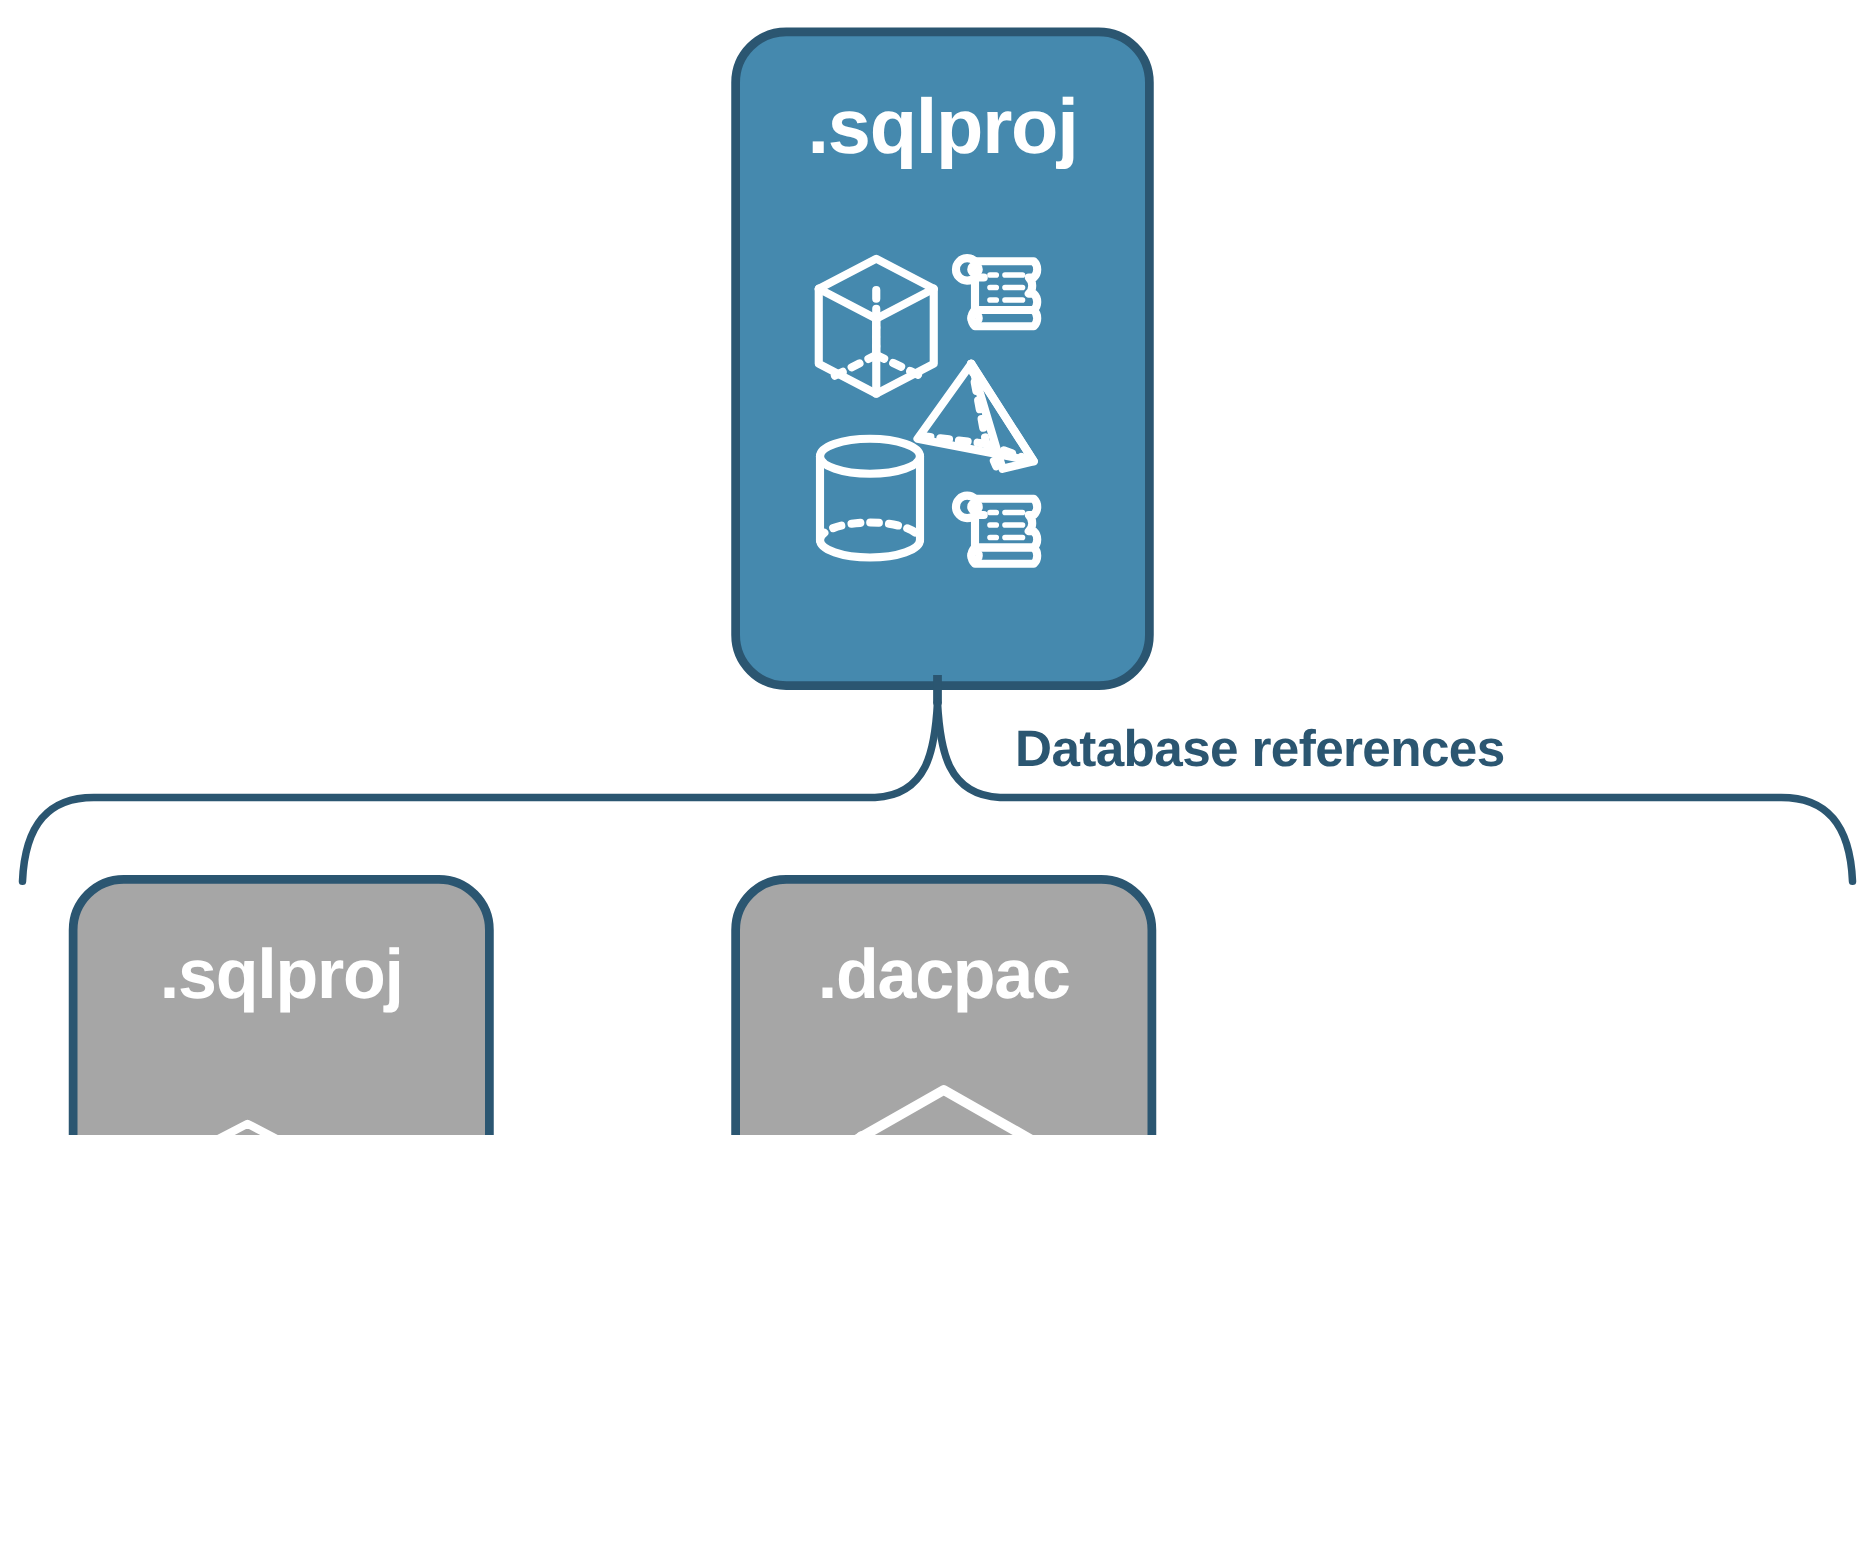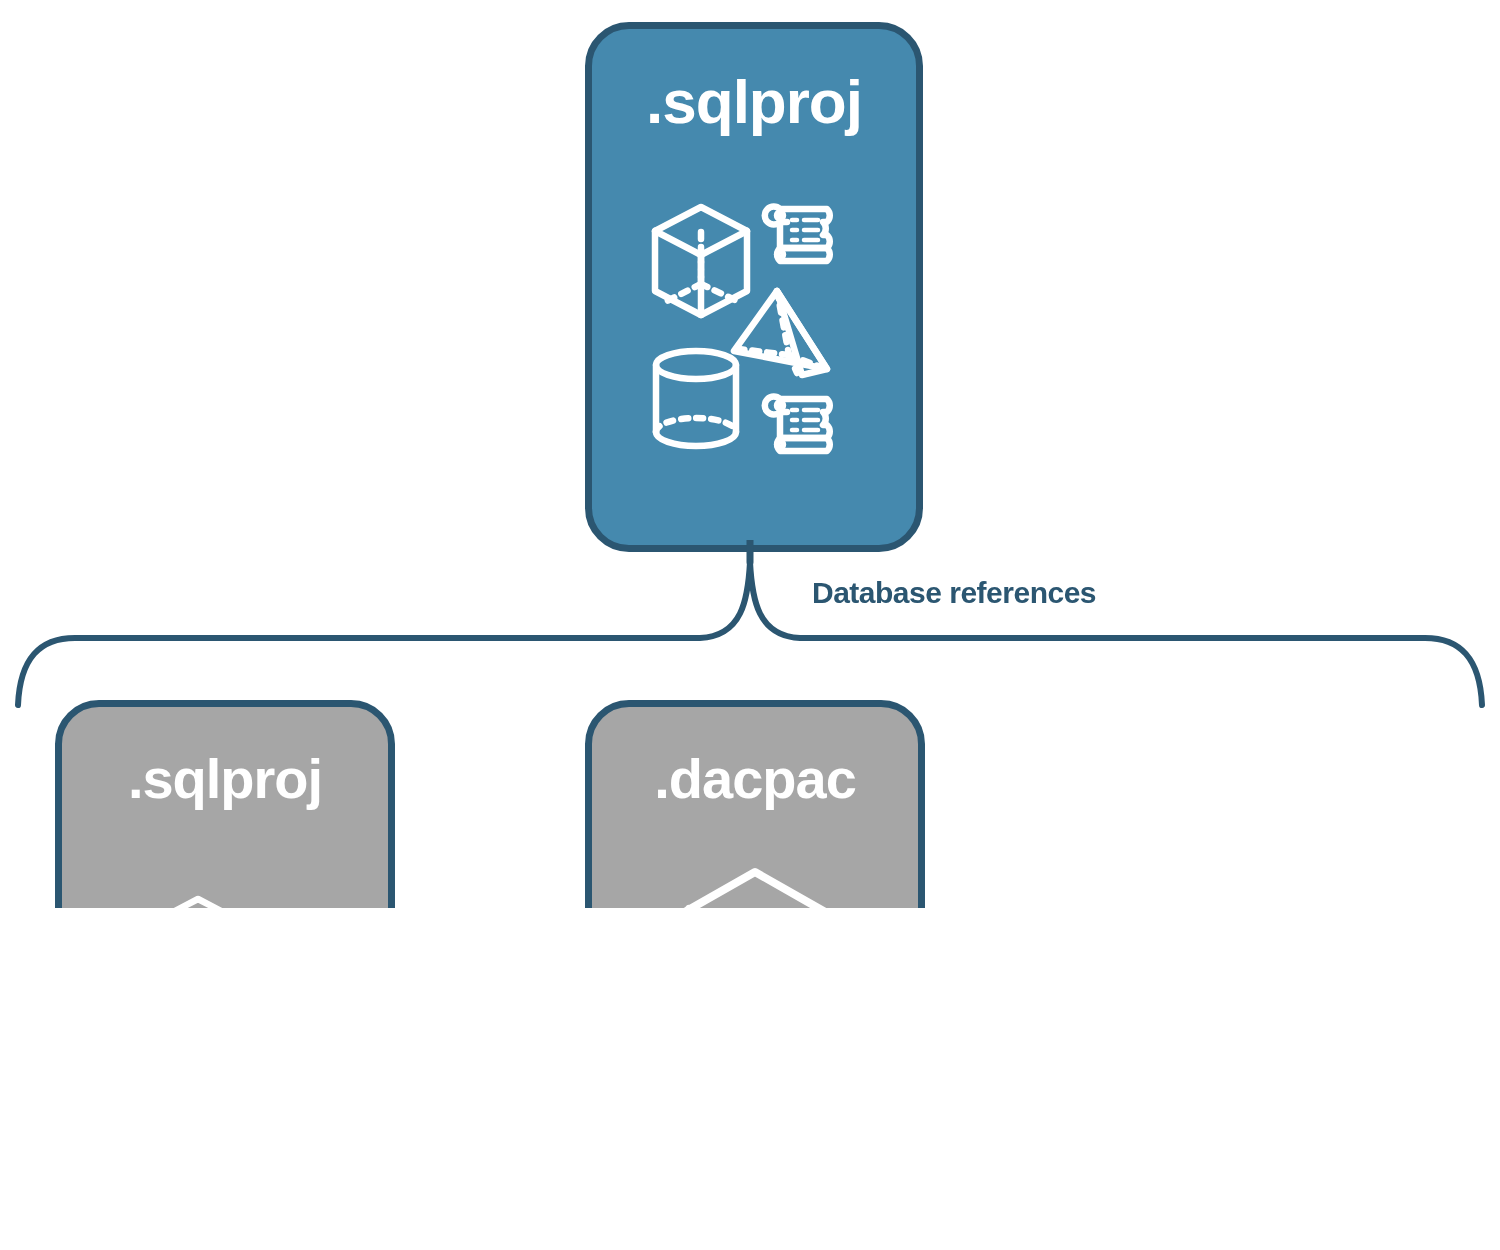--- a/index.html
+++ b/index.html
@@ -93,21 +93,21 @@
     width: 1500px;
     height: 180px;
     pointer-events: none;
   }
 
   
   #ref-label {
     position: absolute;
     left: 812px;
     top: 576px;
-    font-size: 30px;
+    font-size: 41px;
     font-weight: bold;
     color: #2b5671;
     letter-spacing: -0.5px;
     white-space: nowrap;
     user-select: none;
   }
 </style>
 </head>
 <body>
 

